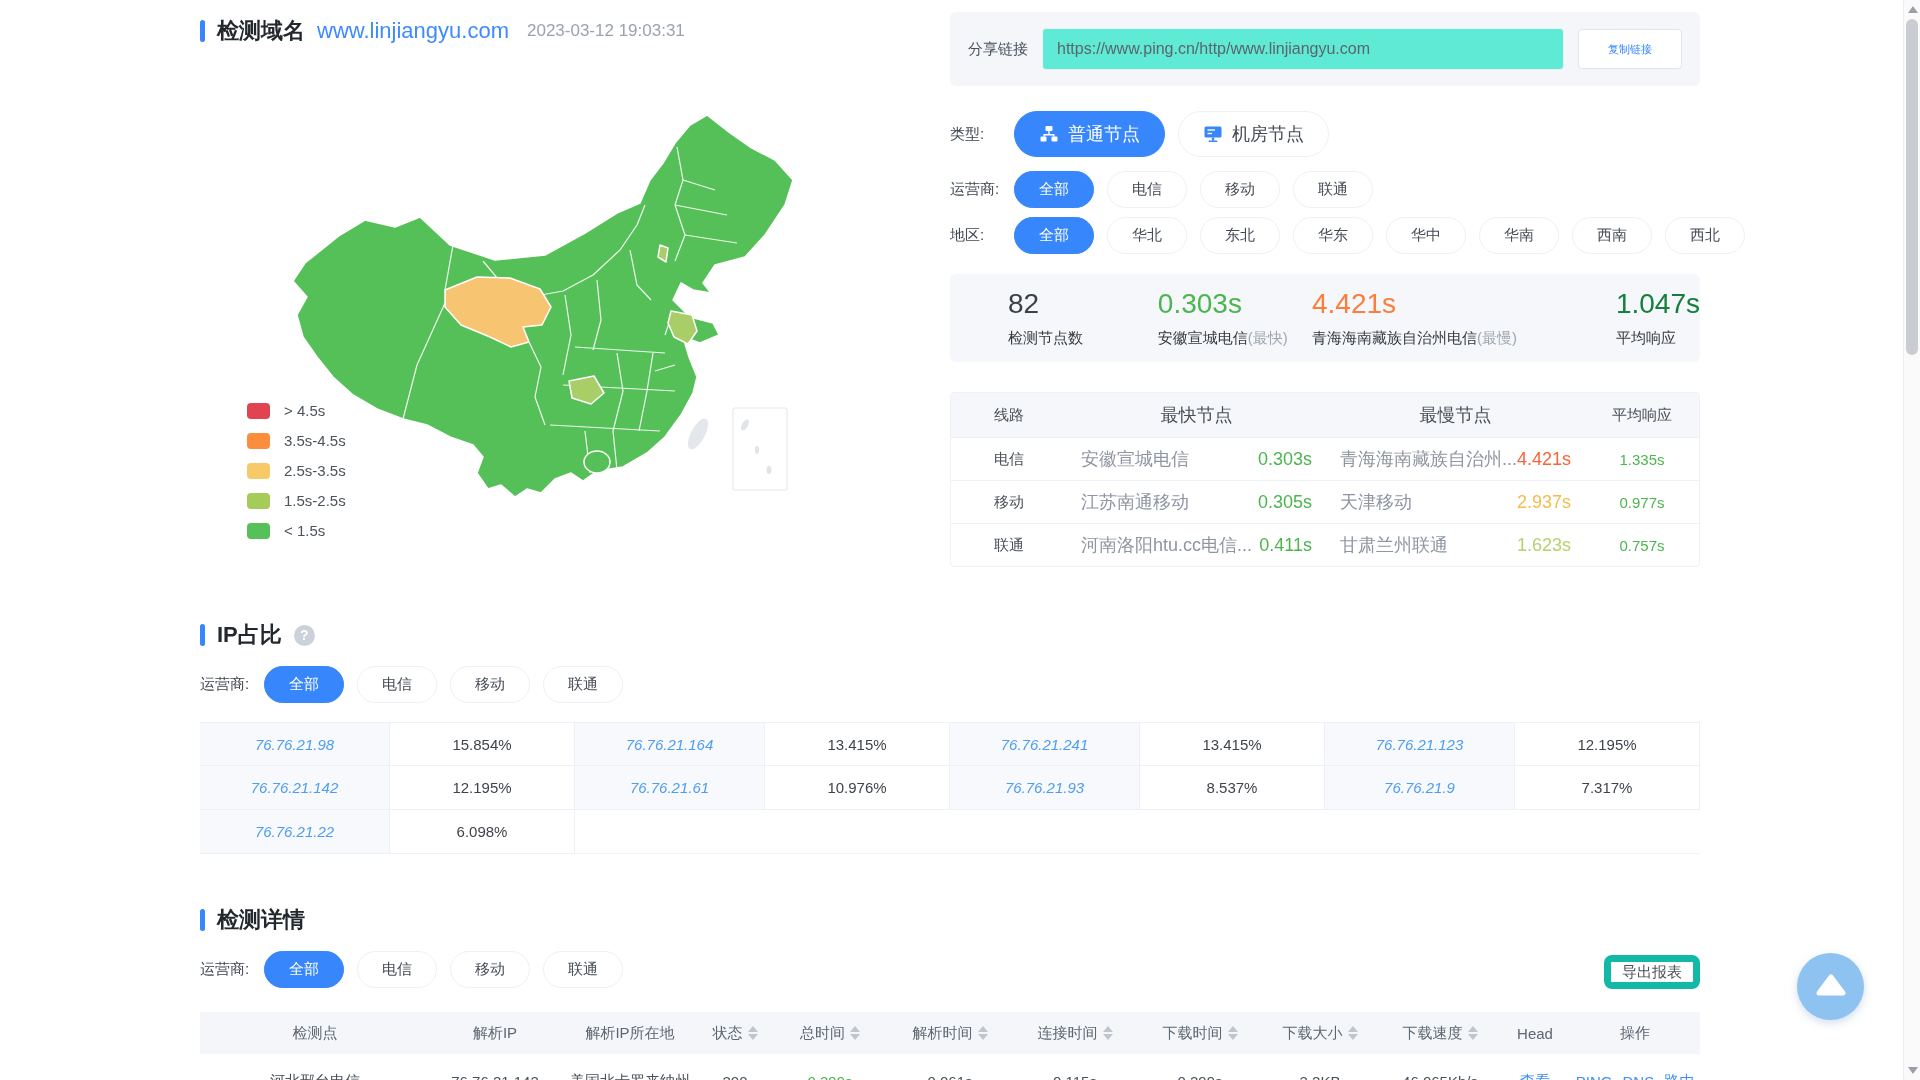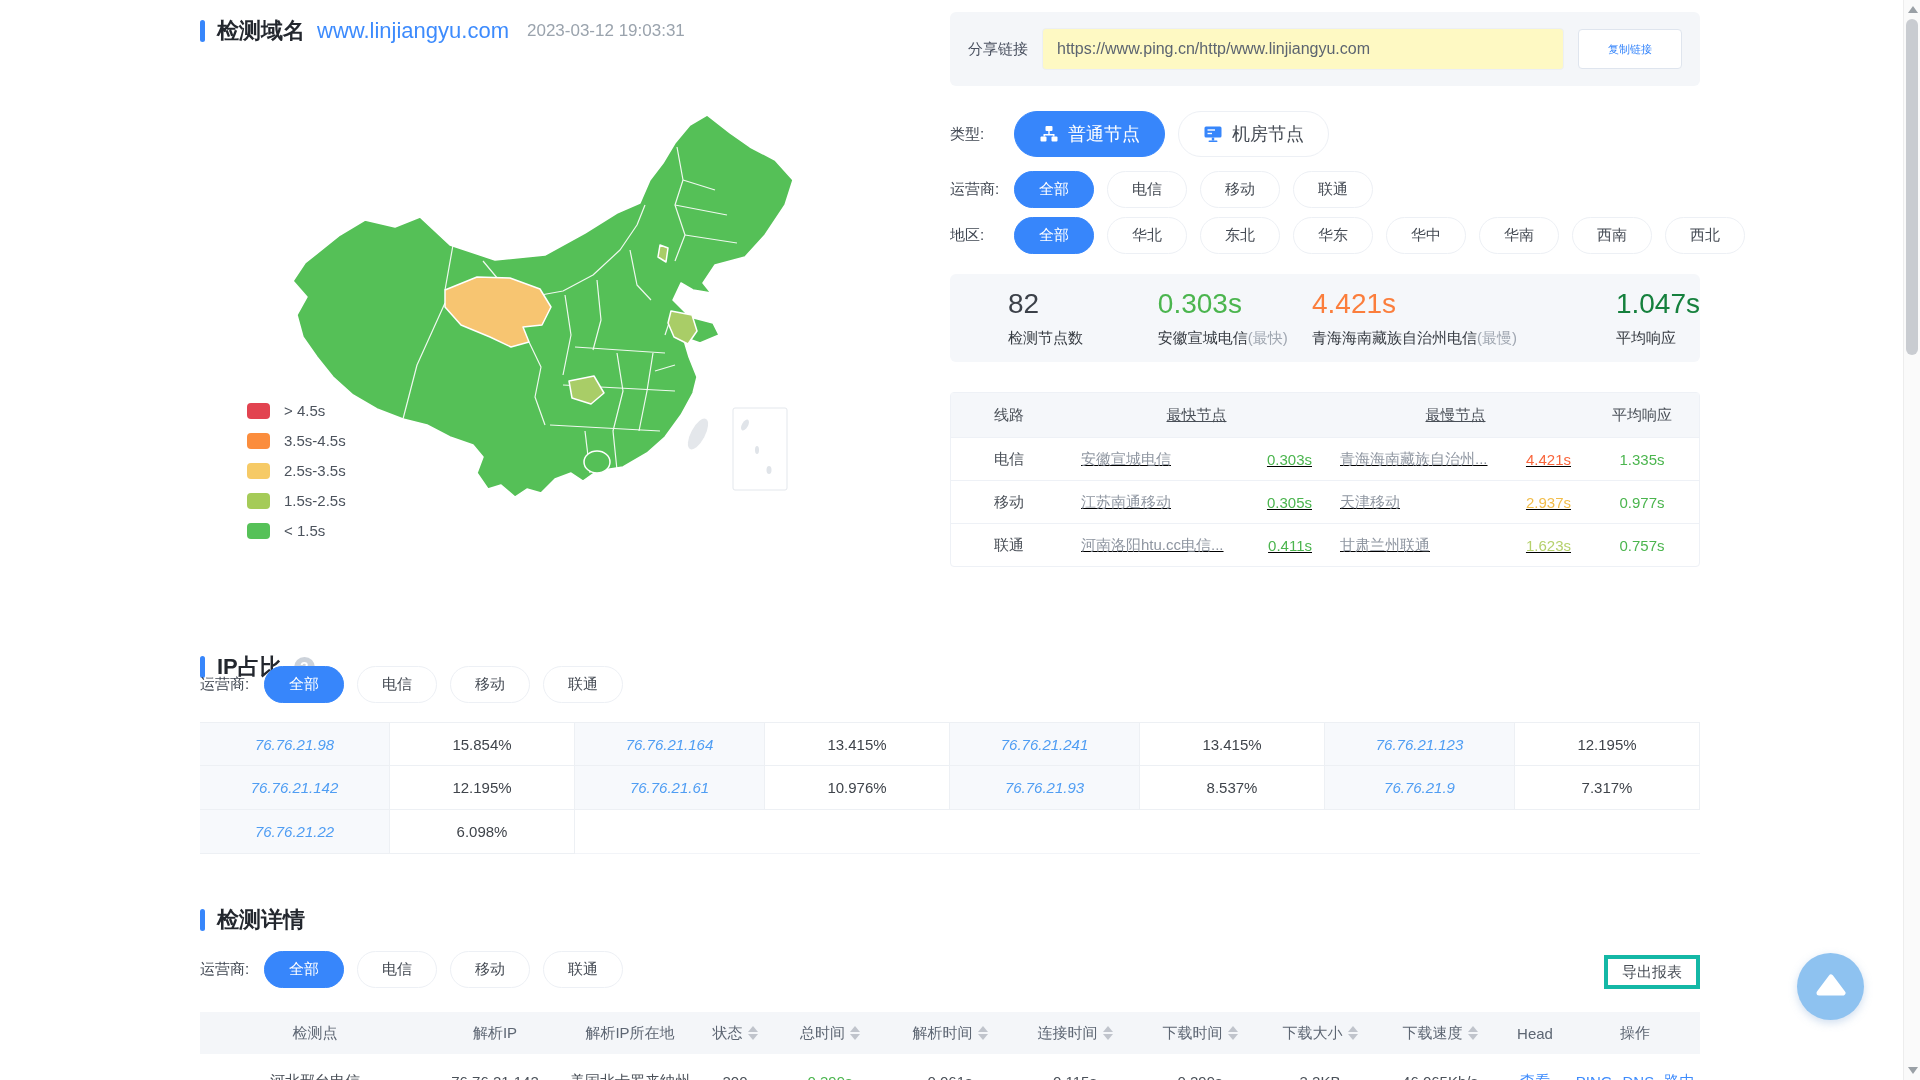--- a/index.html
+++ b/index.html
@@ -12,21 +12,21 @@
   .bar { width:5px; height:22px; background:#3786fb; border-radius:3px; }
   .sec-title .t { font-size:22px; font-weight:bold; color:#23272e; }
   #page-title { position:absolute; left:200px; top:16px; }
   #page-title .domain { font-size:22px; color:#3d8bfd; font-weight:400; }
   #page-title .ts { font-size:17px; color:#9aa3ad; margin-left:6px; }
 
   
   #share-box { position:absolute; left:950px; top:12px; width:750px; height:74px;
                background:#f4f6f9; border-radius:6px; display:flex; align-items:center; padding:0 18px; }
   #share-box .lbl { font-size:15px; color:#4a5160; margin-right:14px; white-space:nowrap; }
-  #share-box input { flex:1; height:42px; border:1px solid #eceff4; border-radius:4px; background:#fef9c3;
+  #share-box input { flex:1; height:42px; border:1px solid #eceff4; border-radius:4px; background:#5eead4;
                      font-size:16px; color:#5c6470; padding:0 14px; outline:none;
                      font-family:"Liberation Sans","DejaVu Sans",sans-serif; }
   #share-box .copy-btn { margin-left:14px; width:104px; height:40px; background:#fff; border:1px solid #dfe5ee;
                          border-radius:4px; color:#3786fb; font-size:11px; display:flex; align-items:center;
                          justify-content:center; cursor:pointer; }
 
   
   #map-area { position:absolute; left:245px; top:85px; width:620px; height:475px; }
   #map-legend { position:absolute; left:2px; top:317px; display:flex; flex-direction:column; gap:13px; }
   .leg-item { display:flex; align-items:center; gap:14px; }
@@ -54,46 +54,46 @@
   .stat .v { font-size:28px; }
   .stat .l { font-size:15px; color:#363b42; margin-top:9px; }
   .stat .l .sfx { color:#a0a7b1; }
   .stat1 { width:175px; } .stat2 { width:180px; } .stat3 { width:355px; } .stat4 { flex:1; }
 
   
   #line-table { position:absolute; left:950px; top:392px; width:750px; border:1px solid #eef1f6; border-radius:4px; }
   .lt-row { display:flex; height:43px; align-items:center; border-top:1px solid #eef1f6; }
   .lt-head { height:44px; background:#f5f7fa; border-top:none; }
   .lt-c1 { width:116px; text-align:center; font-size:15px; color:#4a5058; }
-  .lt-c2, .lt-c3 { width:259px; display:flex; align-items:center; padding:0 14px; font-size:15px;text-decoration:underline; }
+  .lt-c2, .lt-c3 { width:259px; display:flex; align-items:center; padding:0 14px; font-size:18px; }
   .lt-c4 { flex:1; text-align:center; font-size:15px; }
   .lt-head .lt-c2, .lt-head .lt-c3 { justify-content:center; color:#4a5058; }
   .lt-head .lt-c1, .lt-head .lt-c4 { color:#4a5058; }
   .node-name { flex:1; color:#8f96a1; overflow:hidden; white-space:nowrap; }
   .node-time { flex:none; }
 
   
-  #ip-title { position:absolute; left:200px; top:652px; }
+  #ip-title { position:absolute; left:200px; top:620px; }
   .help-icon { width:21px; height:21px; border-radius:50%; background:#ccd2da; color:#fff; font-size:14px;
                font-weight:bold; display:flex; align-items:center; justify-content:center; }
   #ip-filter { left:200px; top:666px; }
   #ip-table { position:absolute; left:200px; top:722px; width:1500px; }
   .ip-row { display:flex; height:44px; }
   .ip-cell, .pct-cell { display:flex; align-items:center; justify-content:center; font-size:15px;
                         border-bottom:1px solid #edf0f4; }
   .ip-row:first-child .ip-cell, .ip-row:first-child .pct-cell { border-top:1px solid #edf0f4; }
   .ip-cell { width:190px; background:#f7f9fc; color:#4f9df3; cursor:pointer; border-right:1px solid #edf0f4;font-style:italic; }
   .pct-cell { width:185px; background:#fff; color:#3f444b; border-right:1px solid #edf0f4; }
   .ip-empty { flex:1; border-bottom:1px solid #f2f4f8; }
 
   
   #detail-title { position:absolute; left:200px; top:905px; }
   #detail-filter { left:200px; top:951px; }
   #export-btn { position:absolute; left:1604px; top:955px; width:96px; height:34px; background:#fff;
-                border:4px solid #14b8a6; border-radius:0; font-size:15px; color:#4a5058;
+                border:7px solid #14b8a6; border-radius:8px; font-size:15px; color:#4a5058;
                 display:flex; align-items:center; justify-content:center; cursor:pointer; }
   #detail-table { position:absolute; left:200px; top:1012px; width:1500px; }
   .dt-head { display:flex; height:42px; background:#f4f6f9; align-items:center; }
   .dt-cell { display:flex; align-items:center; justify-content:center; font-size:15px; color:#5d6673; }
   .c0{width:230px;} .c1{width:130px;} .c2{width:140px;} .c3{width:70px;} .c4{width:120px;}
   .c5{width:120px;} .c6{width:130px;} .c7{width:120px;} .c8{width:120px;} .c9{width:120px;}
   .c10{width:70px;} .c11{width:130px;}
   .sort { display:inline-flex; flex-direction:column; margin-left:5px; gap:2px; cursor:pointer; }
   .sort i { width:0; height:0; border-left:5px solid transparent; border-right:5px solid transparent; display:block; }
   .sort .up { border-bottom:6px solid #c0c4cc; }

